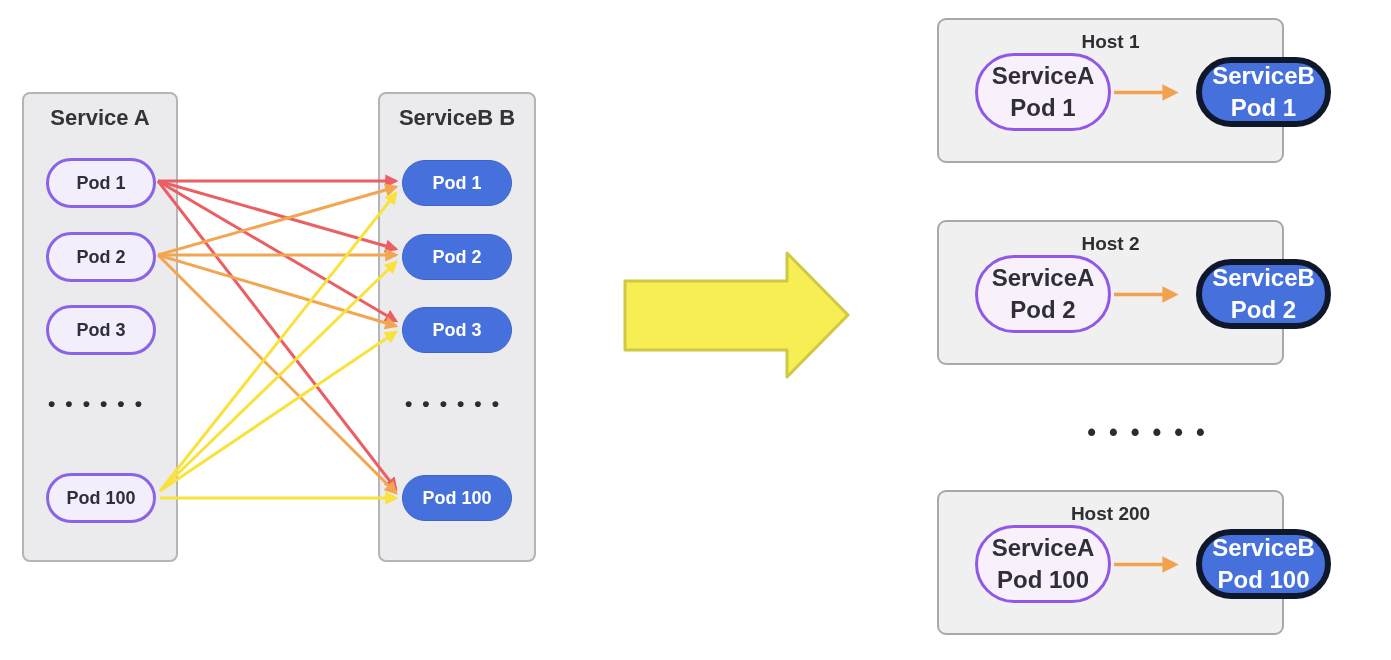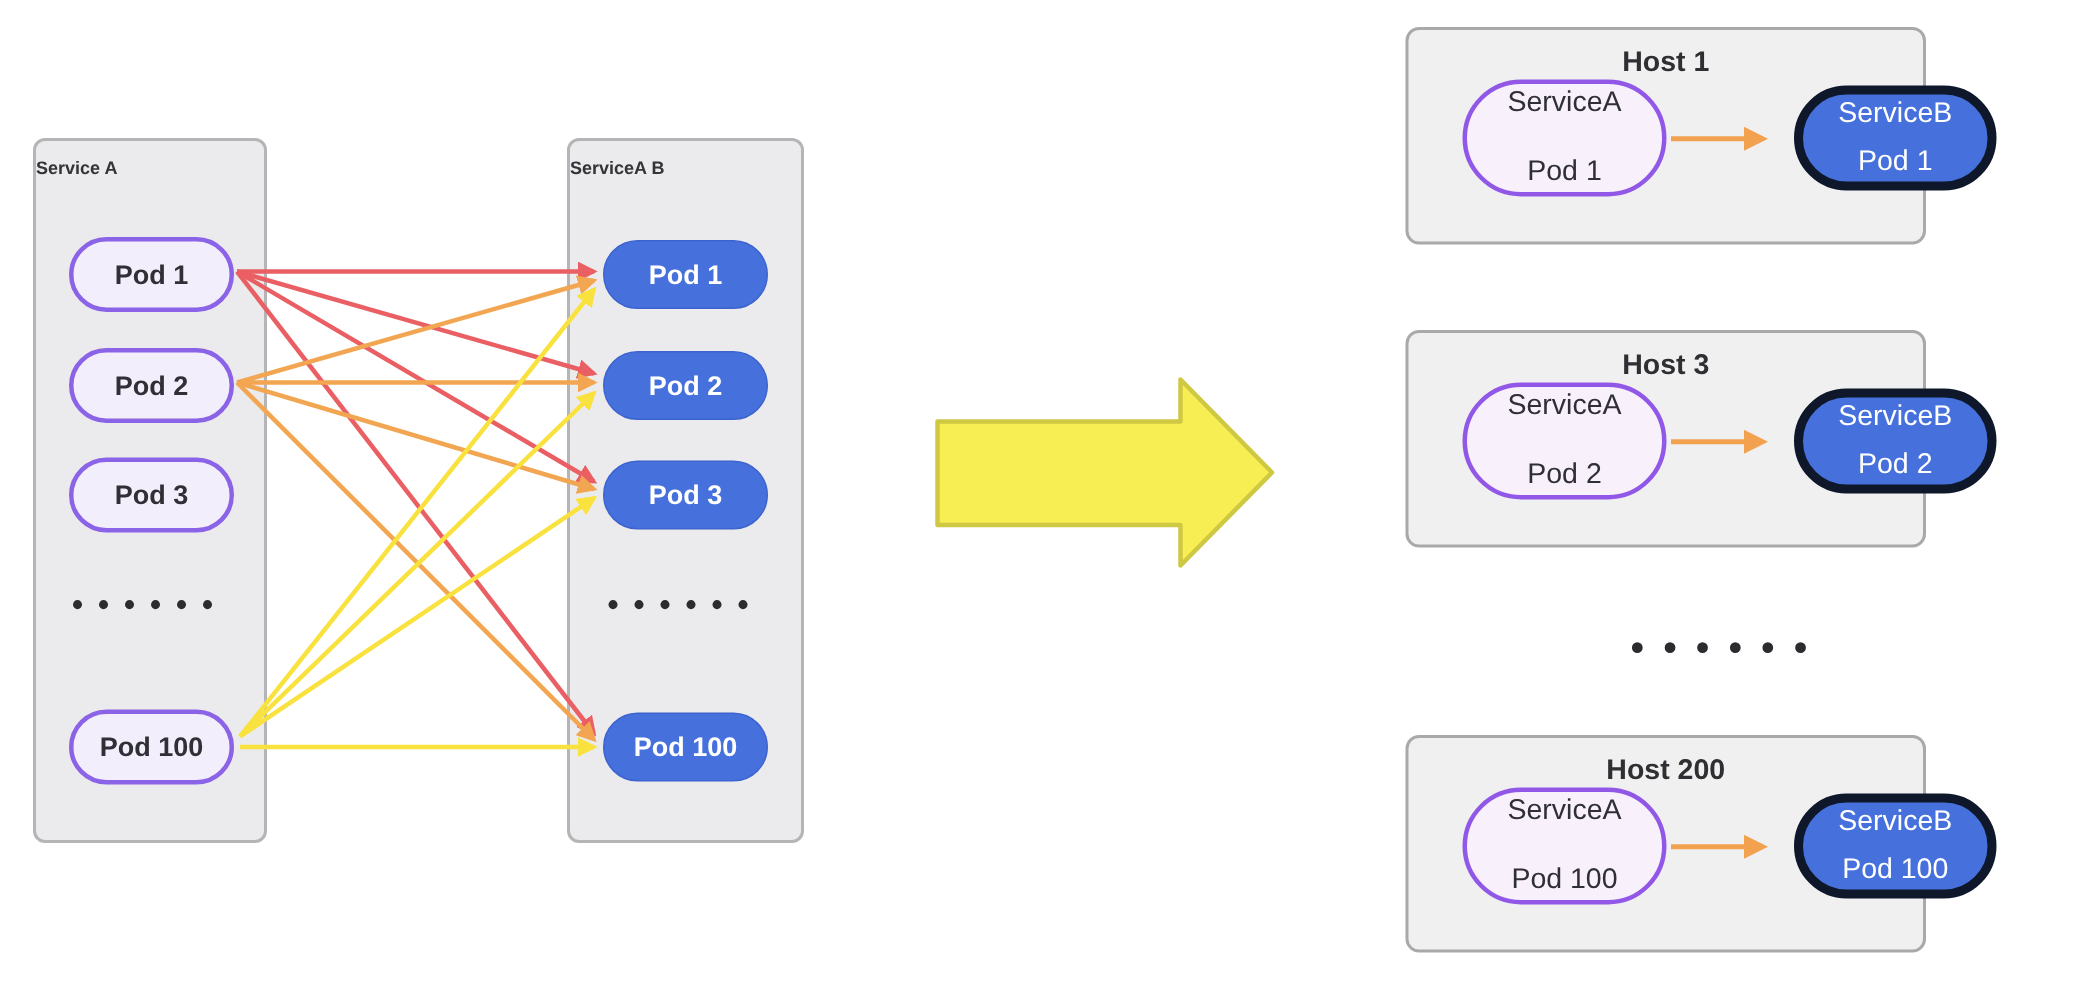--- a/index.html
+++ b/index.html
@@ -7,22 +7,22 @@
     position:relative;width:1391px;height:660px;background:#ffffff;overflow:hidden;
     font-family:"Liberation Sans","DejaVu Sans",sans-serif;color:#2e2e33;
   }
   
   .svc-box{
     position:absolute;width:156px;height:470px;background:#ebebed;
     border:2px solid #b5b5b7;border-radius:8px;box-sizing:border-box;
   }
   .svc-box.b{width:158px;}
   .svc-title{
-    position:absolute;left:0;right:0;top:11px;text-align:left;
-    font-size:12px;font-weight:700;color:#333338;
+    position:absolute;left:0;right:0;top:11px;text-align:center;
+    font-size:22px;font-weight:700;color:#333338;
   }
   .pod{
     position:absolute;left:22px;width:110px;display:flex;align-items:center;justify-content:center;
     box-sizing:border-box;font-size:18px;font-weight:700;
   }
   .pod.a{height:50px;border-radius:25px;background:#f3eefb;border:3px solid #8a63e6;color:#2f2f35;}
   .pod.b{height:46px;border-radius:23px;background:#4671dd;border:1px solid #3c63cf;color:#ffffff;}
   .dots{
     position:absolute;left:0;right:0;text-align:center;color:#2b2b30;font-weight:700;
     font-size:21px;letter-spacing:10px;line-height:14px;white-space:nowrap;
@@ -32,22 +32,22 @@
   
   .host{
     position:absolute;left:937px;width:347px;height:145px;background:#f0f0f1;
     border:2px solid #a9a9ab;border-radius:9px;box-sizing:border-box;
   }
   .host-title{
     position:absolute;left:0;right:0;top:11px;text-align:center;
     font-size:19px;font-weight:700;color:#2e2e33;
   }
   .hpill{
-    position:absolute;display:flex;flex-direction:column;align-items:center;justify-content:space-between;
-    box-sizing:border-box;font-size:19px;font-weight:400;line-height:1.35;text-align:center;
+    position:absolute;display:flex;flex-direction:column;align-items:center;justify-content:center;
+    box-sizing:border-box;font-size:24px;font-weight:700;line-height:1.35;text-align:center;
   }
   .hpill.a{left:36px;top:33px;width:136px;height:78px;border-radius:39px;background:#f8f0fb;border:3px solid #9158e8;color:#2f2f35;}
   .hpill.b{left:257px;top:37px;width:135px;height:70px;border-radius:35px;background:#4671dd;border:6px solid #0f172a;color:#ffffff;}
   .flow-arrow{position:absolute;left:172px;top:60px;width:85px;height:25px;}
   .host-dots{position:absolute;left:937px;width:431px;top:424px;text-align:center;color:#2b2b30;font-weight:700;font-size:25px;letter-spacing:13px;line-height:16px;white-space:nowrap;}
 </style>
 </head>
 <body>
 
 <div class="stage">
@@ -63,21 +63,21 @@
     <div class="pod a" style="top:211px;">
         <span>Pod 3</span>
       </div>
     <div class="dots" style="top:303px;">••••••</div>
     <div class="pod a" style="top:379px;">
         <span>Pod 100</span>
       </div>
   </div>
 
   <div class="svc-box b" style="left:378px;top:92px;">
-    <div class="svc-title">ServiceA B</div>
+    <div class="svc-title">ServiceB B</div>
     <div class="pod b" style="top:66px;">
         <span>Pod 1</span>
       </div>
     <div class="pod b" style="top:140px;">
         <span>Pod 2</span>
       </div>
     <div class="pod b" style="top:213px;">
         <span>Pod 3</span>
       </div>
     <div class="dots" style="top:303px;">••••••</div>
@@ -131,21 +131,21 @@
       </defs>
       <line x1="3" y1="12.5" x2="64" y2="12.5" stroke="#f2a14f" stroke-width="3.4" marker-end="url(#ar-flow1)"></line>
     </svg>
     <div class="hpill b">
       <span>ServiceB</span>
       <span>Pod 1</span>
     </div>
   </div>
 
   <div class="host" style="top:220px;">
-    <div class="host-title">Host 3</div>
+    <div class="host-title">Host 2</div>
     <div class="hpill a">
       <span>ServiceA</span>
       <span>Pod 2</span>
     </div>
     <svg class="flow-arrow" viewBox="0 0 85 25">
       <defs>
         <marker id="ar-flow2" markerWidth="4.8" markerHeight="4.8" refX="6.2" refY="4" orient="auto" markerUnits="strokeWidth" viewBox="0 0 8 8">
           <path d="M0,0 L8,4 L0,8 Z" fill="#f2a14f"></path>
         </marker>
       </defs>

